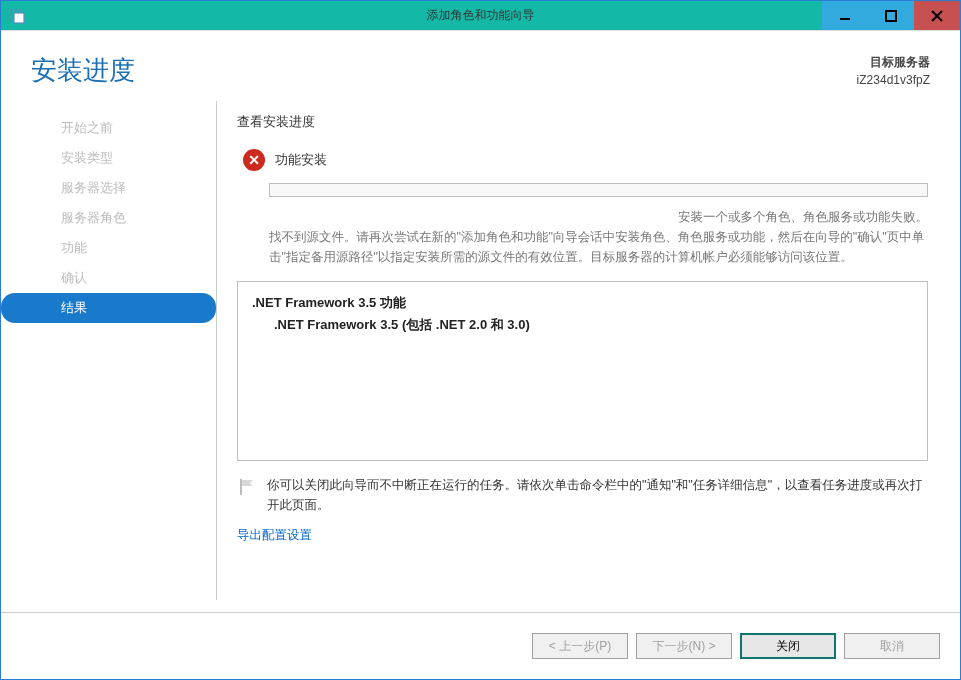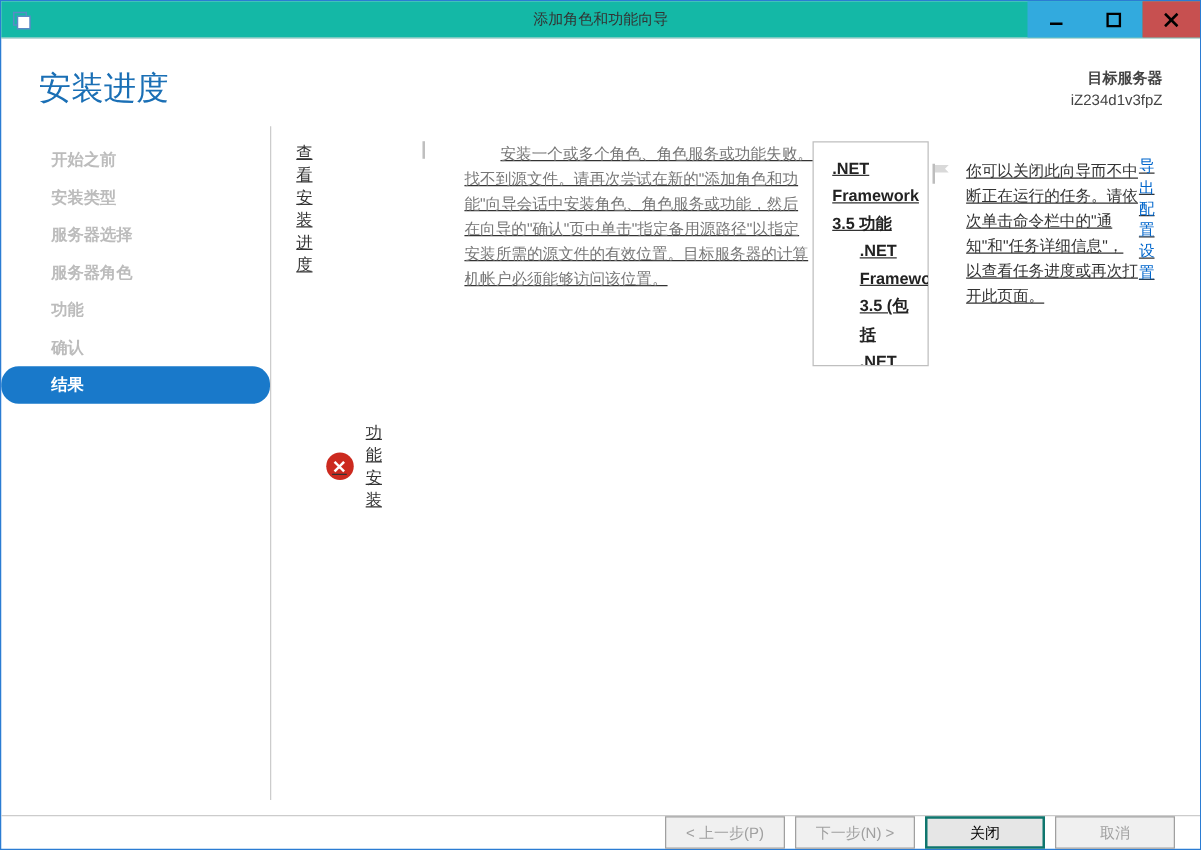--- a/index.html
+++ b/index.html
@@ -12,38 +12,38 @@
     .win-btn { width: 46px; height: 100%; display: flex; align-items: center; justify-content: center; font-size: 13px; font-weight: bold; cursor: pointer; }
     .win-min { background: #32aade; color: #000; }
     .win-max { background: #32aade; color: #000; }
     .win-close { background: #c75050; color: #000; }
     .header-area { padding: 22px 30px 12px 30px; display: flex; justify-content: space-between; align-items: flex-start; }
     .page-title { font-size: 26px; font-weight: 300; color: #1a6fb5; }
     .server-info { text-align: right; font-size: 12px; color: #444; line-height: 1.5; }
     .server-info .lbl { font-weight: bold; }
     .body-area { flex: 1; display: flex; padding: 0 10px 0 0; }
     .sidebar { width: 215px; padding-top: 12px; }
-    .sidebar-item { padding: 6px 0 6px 40px; font-size: 13px; color: #bcbcbc; cursor: default; font-weight: bold; }
+    .sidebar-item { padding: 6px 0 6px 60px; font-size: 13px; color: #bcbcbc; cursor: default; }
     .sidebar-item.active { background: #1979ca; color: #fff; border-radius: 14px; }
     .divider-v { width: 1px; background: #ccc; margin: 0 10px 12px 0; }
-    .main { flex: 1; padding: 12px 22px 8px 10px; display: flex; flex-direction: row; font-size: 13px; color: #333; text-decoration: underline; }
+    .main { flex: 1; padding: 12px 22px 8px 10px; display: flex; flex-direction: column; font-size: 13px; color: #333; }
     .section-title { font-size: 13px; margin-bottom: 18px; }
     .status-row { display: flex; align-items: center; gap: 10px; margin-left: 6px; margin-bottom: 12px; }
     .error-icon { width: 22px; height: 22px; border-radius: 50%; background: #cc2a1f; color: #fff; display: flex; align-items: center; justify-content: center; font-weight: bold; font-size: 14px; flex-shrink: 0; }
     .progress-bar { height: 14px; border: 1px solid #bfbfbf; background: #f8f8f8; margin: 0 0 10px 32px; }
     .msg-block { margin-left: 32px; margin-bottom: 14px; font-size: 12.5px; color: #777; line-height: 1.6; }
     .msg-block .err-head { display: block; text-align: right; }
     .result-panel { border: 1px solid #bfbfbf; margin-left: 0; height: 180px; padding: 10px 14px; font-size: 13px; color: #222; line-height: 1.7; overflow: auto; }
     .result-panel .l1 { font-weight: bold; }
     .result-panel .l2 { font-weight: bold; padding-left: 22px; }
     .note-row { display: flex; gap: 10px; margin-top: 14px; align-items: flex-start; }
     .flag-icon { width: 20px; height: 20px; margin-top: 2px; flex-shrink: 0; opacity: 0.55; }
     .note-text { font-size: 12.5px; color: #333; line-height: 1.6; }
     .export-link { color: #0066cc; font-size: 12.5px; margin-top: 12px; display: inline-block; cursor: pointer; }
-    .footer { border-top: 1px solid #ccc; padding: 0 20px; display: flex; justify-content: flex-end; gap: 8px; }
+    .footer { border-top: 1px solid #ccc; padding: 20px 20px; display: flex; justify-content: flex-end; gap: 8px; }
     .btn { min-width: 96px; height: 26px; border: 1px solid #a0a0a0; background: #f0f0f0; font-size: 12px; cursor: pointer; padding: 0 10px; }
     .btn:disabled { color: #a0a0a0; cursor: default; background: #f0f0f0; }
     .btn.primary { border: 2px solid #0f766e; background: #e6e6e6; }
   </style>
 </head>
 <body>
 
 <div class="window">
   <div class="titlebar">
     <div class="titlebar-icon">

